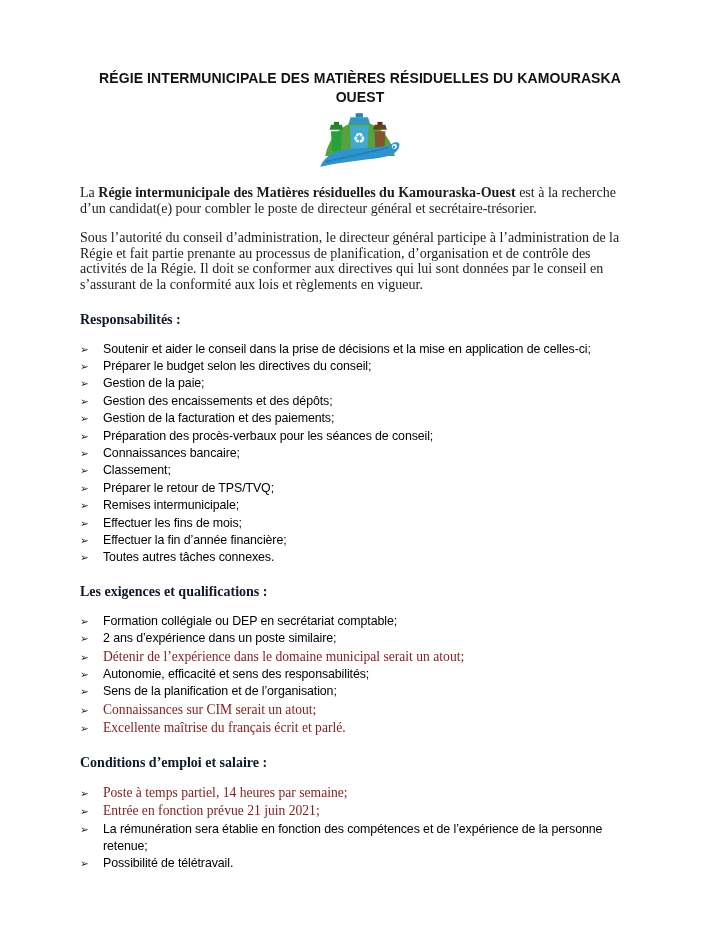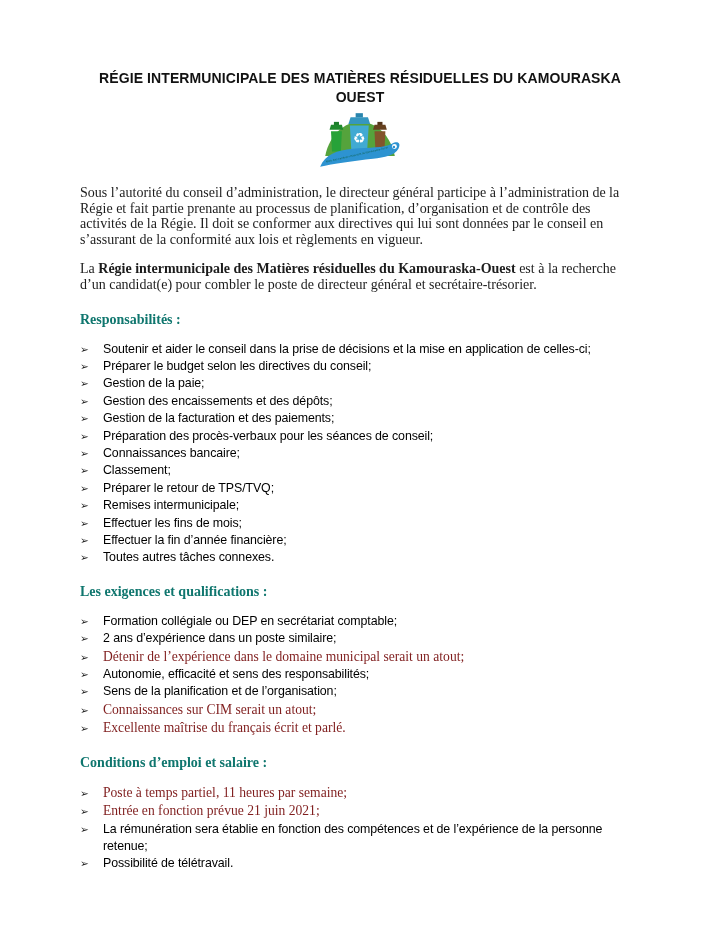--- a/index.html
+++ b/index.html
@@ -43,21 +43,21 @@
     margin: 0 0 14px 0;
   }
   .para b { font-weight: bold; }
   #sections { margin-top: 19px; }
   .section { margin: 0 0 17px 0; }
   .section-heading {
     font-family: "Liberation Serif", serif;
     font-size: 14px;
     font-weight: bold;
     margin: 0 0 13px 0;
-    color: #0f766e;
+    color: #0f172a;
   }
   ul.bullets {
     list-style: none;
     margin: 0;
     padding: 0;
   }
   li.bullet {
     display: flex;
     align-items: baseline;
     line-height: 17.4px;
@@ -121,23 +121,23 @@
         <circle cx="106.8" cy="49.6" r="1.7" fill="#2d93d1"></circle>
       </g>
 
       <path id="logo-caption-path" d="M13 71 Q 55 62 104 50" fill="none"></path>
       <text font-size="3.3" fill="#0e5f43" font-family="DejaVu Sans, sans-serif">
         <textPath href="#logo-caption-path">Régie des matières résiduelles du Kamouraska-Ouest</textPath>
       </text>
     </svg>
   </div>
 
+  <p class="para"><span>La </span><b>Régie intermunicipale des Matières résiduelles du Kamouraska-Ouest</b><span> est à la recherche d’un candidat(e) pour combler le poste de directeur général et secrétaire-trésorier.</span></p>
+
   <p class="para">Sous l’autorité du conseil d’administration, le directeur général participe à l’administration de la Régie et fait partie prenante au processus de planification, d’organisation et de contrôle des activités de la Régie. Il doit se conformer aux directives qui lui sont données par le conseil en s’assurant de la conformité aux lois et règlements en vigueur.</p>
-
-  <p class="para"><span>La </span><b>Régie intermunicipale des Matières résiduelles du Kamouraska-Ouest</b><span> est à la recherche d’un candidat(e) pour combler le poste de directeur général et secrétaire-trésorier.</span></p>
 
   <div id="sections">
   <section class="section">
     <h2 class="section-heading">Responsabilités :</h2>
     <ul class="bullets">
   <li class="bullet">
     <span class="marker">➢</span>
     <span class="btext sans">Soutenir et aider le conseil dans la prise de décisions et la mise en application de celles-ci;</span>
   </li>
 
@@ -241,21 +241,21 @@
     <span class="btext serif">Excellente maîtrise du français écrit et parlé.</span>
   </li>
 </ul>
   </section>
 
   <section class="section">
     <h2 class="section-heading">Conditions d’emploi et salaire :</h2>
     <ul class="bullets">
   <li class="bullet">
     <span class="marker">➢</span>
-    <span class="btext serif">Poste à temps partiel, 11 heures par semaine;</span>
+    <span class="btext serif">Poste à temps partiel, 14 heures par semaine;</span>
   </li>
 
   <li class="bullet">
     <span class="marker">➢</span>
     <span class="btext serif">Entrée en fonction prévue 21 juin 2021;</span>
   </li>
 
   <li class="bullet">
     <span class="marker">➢</span>
     <span class="btext sans">La rémunération sera établie en fonction des compétences et de l’expérience de la personne retenue;</span>

